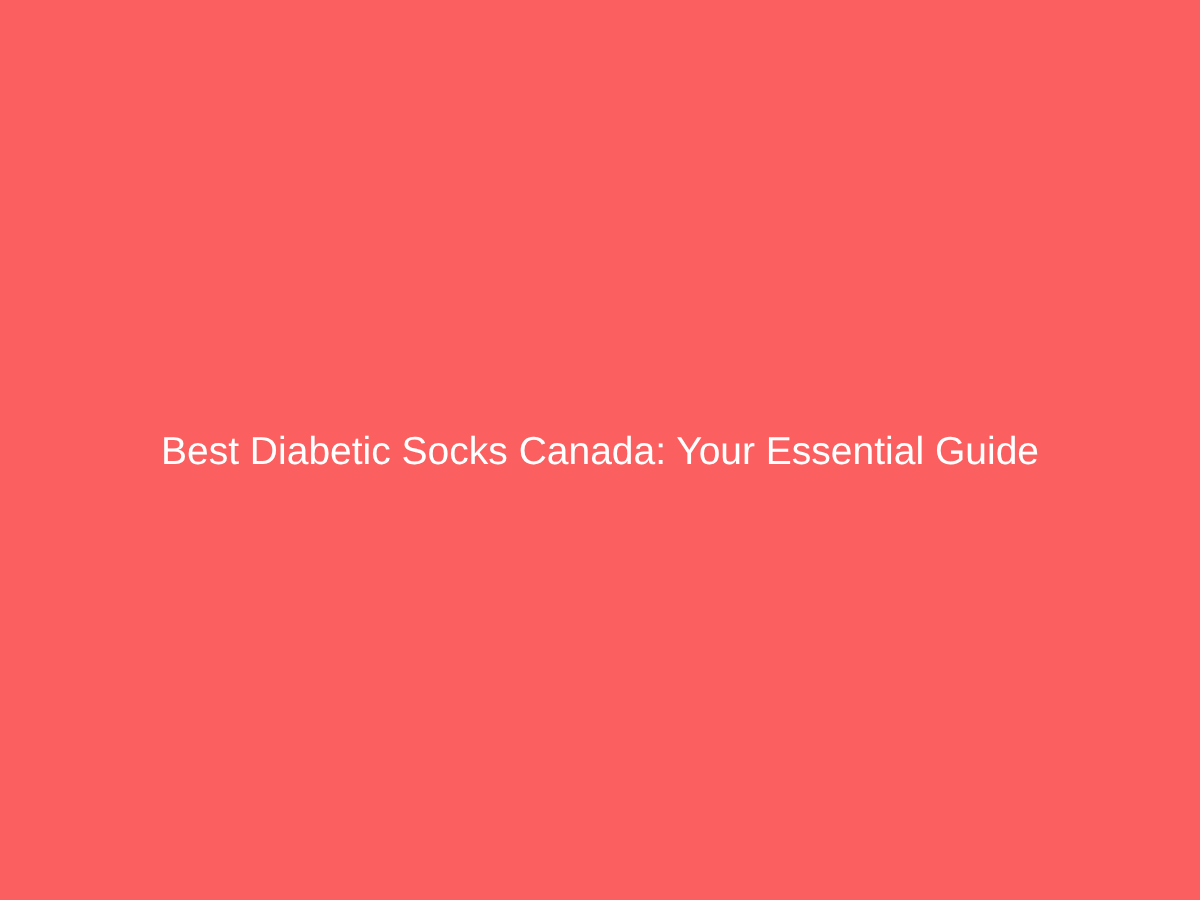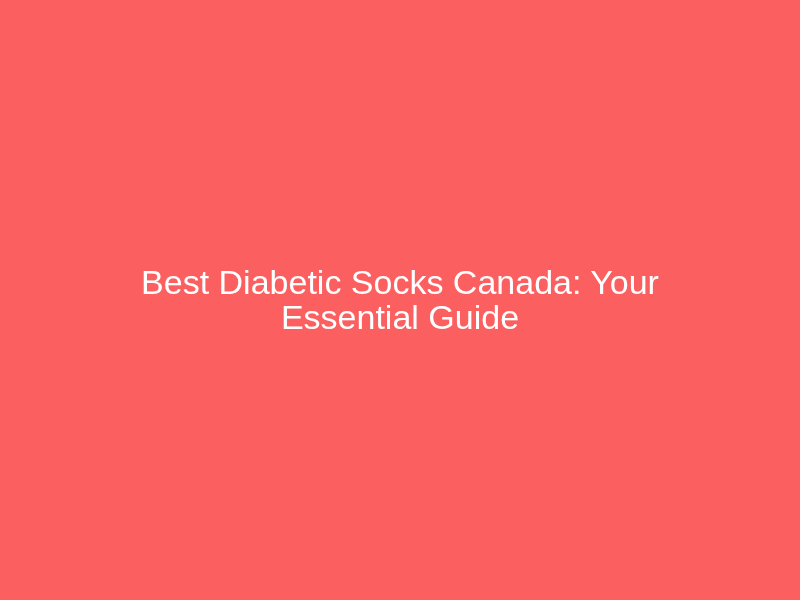--- a/index.html
+++ b/index.html
@@ -32,21 +32,21 @@
     padding: 0;
     text-align: center;
     position: relative;
     top: 0px;
   }
 
   .banner-title {
     margin: 0;
     padding: 0;
     font-family: "Liberation Sans", sans-serif;
-    font-size: 34px;
+    font-size: 26px;
     line-height: 35px;
     font-weight: 400;
     color: #ffffff;
     letter-spacing: 0px;
     word-spacing: 0px;
     text-align: center;
     -webkit-font-smoothing: antialiased;
   }
 </style>
 </head>

